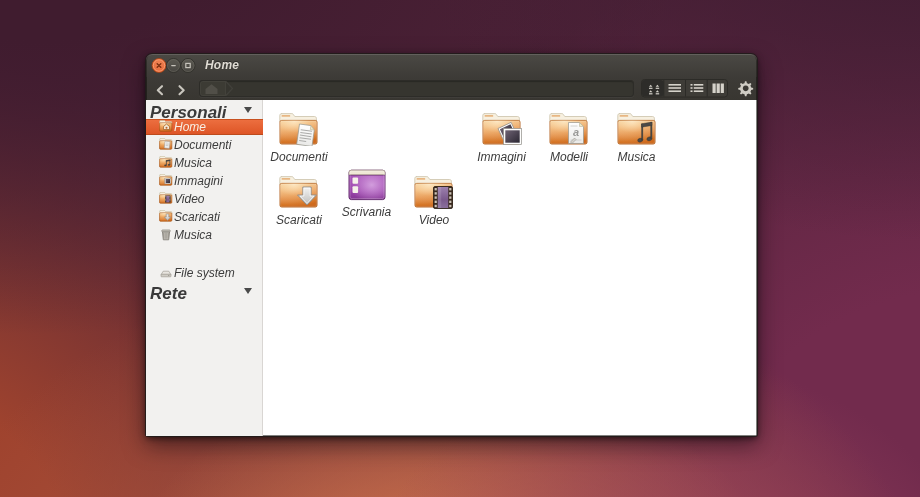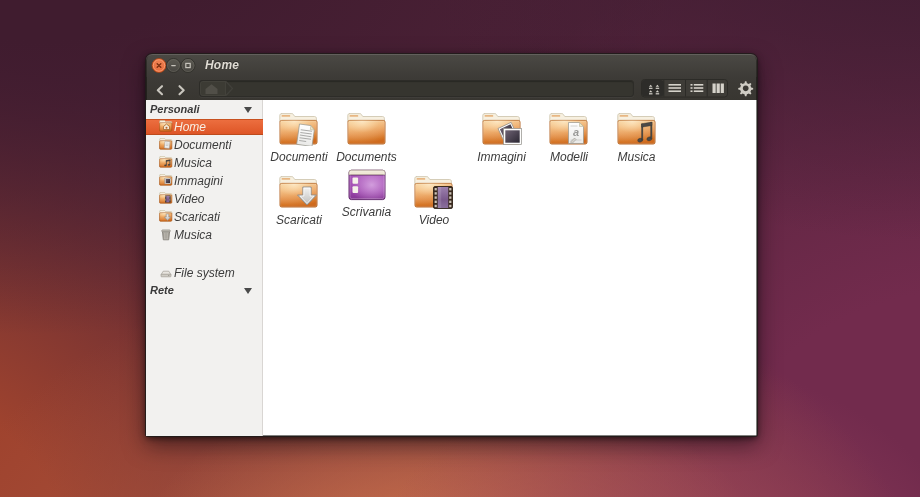--- a/index.html
+++ b/index.html
@@ -31,21 +31,21 @@
   .crumbbar{position:absolute;left:53px;top:2.5px;width:435px;height:17px;border-radius:3px;
     background:#36352f;border:1px solid #2d2c28;box-sizing:border-box;
     box-shadow:inset 0 1px 1px rgba(0,0,0,0.25), 0 1px 0 rgba(255,255,255,0.04);}
   .homebtn{position:absolute;left:0px;top:0px;width:26px;height:15px;border-radius:3px 0 0 3px;background:#3c3b34;box-shadow:inset 0 0 0 1px rgba(255,255,255,0.04);}
   .content{position:absolute;left:0;top:46px;width:611px;height:336px;background:#ffffff;
     box-shadow:inset 1px 0 0 rgba(25,24,20,0.55), inset -1px 0 0 rgba(25,24,20,0.55), inset 0 -1px 0 rgba(25,24,20,0.55);}
   .sidebar{position:absolute;left:0;top:0;width:117px;height:336px;background:#f2f1ef;border-right:1px solid #d9d6d3;box-sizing:border-box;}
   .srow{position:absolute;left:0;width:117px;height:18px;font-size:12px;color:#3c3c3c;}
   .srow .txt{position:absolute;left:28px;top:2px;}
   .srow .ic{position:absolute;left:13px;top:2px;}
-  .shead{position:absolute;left:0;width:117px;height:32px;font-size:11px;font-weight:bold;color:#3a3a3a;}
+  .shead{position:absolute;left:0;width:117px;height:32px;font-size:17px;font-weight:bold;color:#3a3a3a;}
   .shead .txt{position:absolute;left:4px;top:2px;}
   .shead .tri{position:absolute;right:11px;top:6px;width:0;height:0;border-left:4.5px solid transparent;border-right:4.5px solid transparent;border-top:6px solid #4a4a4a;}
   .sel{position:absolute;left:0;top:19px;width:117px;height:16px;
     background:linear-gradient(#ec6e3f,#de5526);border-top:1px solid #c8511f;border-bottom:1px solid #bc4a1c;box-sizing:border-box;}
   .srow.on{color:#f8efe3;}
   .main{position:absolute;left:117px;top:0;width:494px;height:336px;}
   .item{position:absolute;width:68px;text-align:center;}
   .item .lbl{margin-top:0px;font-size:12px;line-height:14px;color:#3c3c3c;}
   .nav{position:absolute;top:0;left:0;}
 </style>
@@ -307,26 +307,20 @@
           <g transform="translate(21.5,11) rotate(8)">
             <path d="M0,0 h11.5 l4,4 v16.5 h-15.5 z" fill="url(#paper)" stroke="#97978f" stroke-width="0.7"></path>
             <path d="M11.5,0 l4,4 h-4 z" fill="#efe7c6" stroke="#b9b49a" stroke-width="0.6"></path>
             <g stroke="#ababa9" stroke-width="1">
                 <path d="M2,5.5h11.5M2,8.2h11.5M2,10.9h11.5M2,13.6h11.5M2,16.3h7"></path>
               </g>
           </g>
         </svg>
         <div class="lbl">Documenti</div>
       </div>
-      <div class="item" style="left:69.5px;top:13px">
-        <svg width="42" height="33">
-            <use href="#folder"></use>
-          </svg>
-        <div class="lbl">Documents</div>
-      </div>
       <div class="item" style="left:204.5px;top:13px">
         <svg width="42" height="33">
             <use href="#folder"></use>
           <g transform="translate(17,15.5) rotate(-25)">
               <rect width="14.5" height="12" fill="#fdfdfc" stroke="#8f8d88" stroke-width="0.7"></rect>
               <rect x="1.4" y="1.4" width="11.7" height="9.2" fill="url(#photo)"></rect>
             </g>
           <g transform="translate(22.5,15.5)">
               <rect width="18" height="16" fill="#fdfdfc" stroke="#8f8d88" stroke-width="0.7"></rect>
               <rect x="1.8" y="1.8" width="14.4" height="12.4" fill="url(#photo)"></rect>

